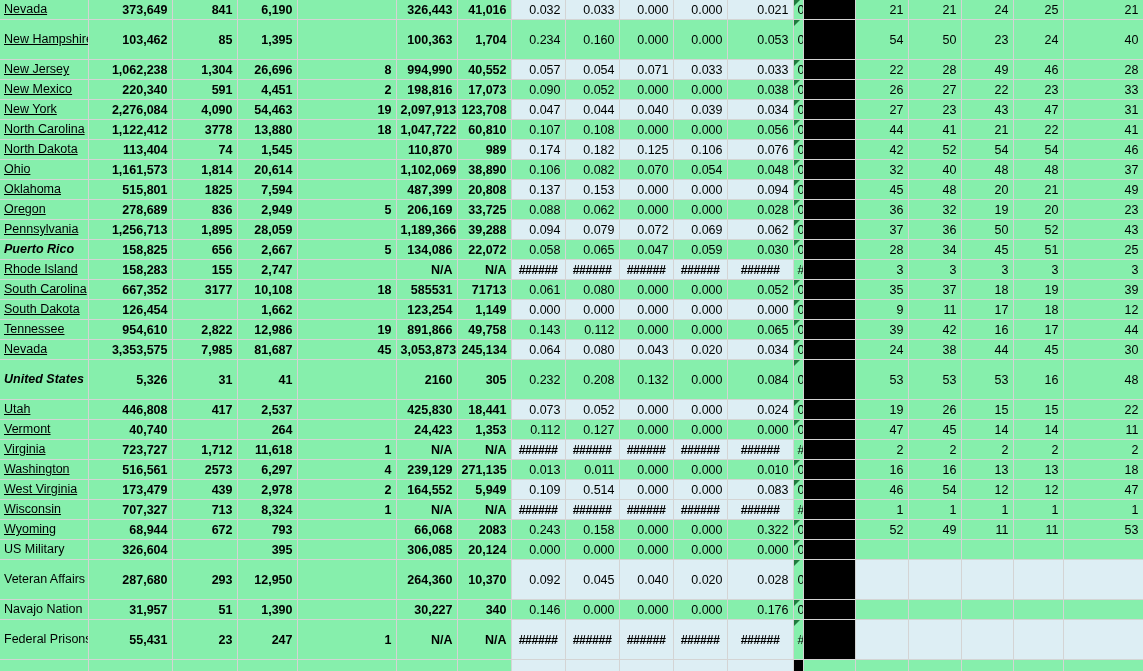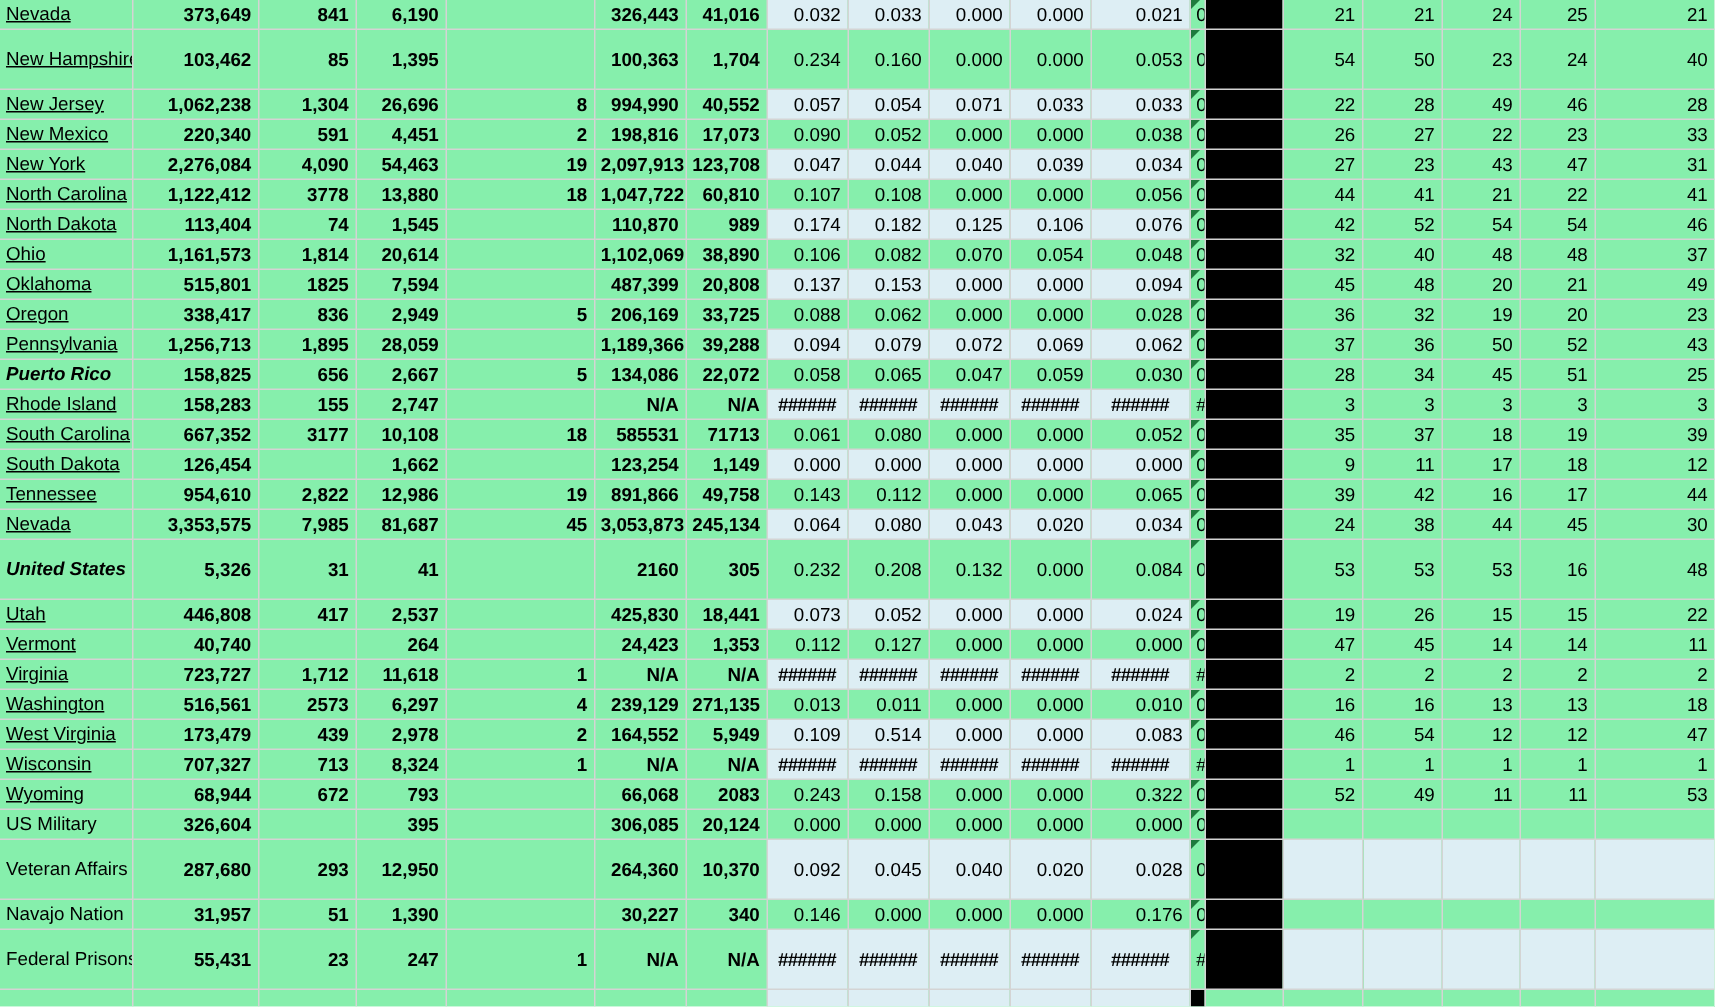--- a/index.html
+++ b/index.html
@@ -321,21 +321,21 @@
           <td class="sep"></td>
           <td class="rank"><span>45</span></td>
           <td class="rank"><span>48</span></td>
           <td class="rank"><span>20</span></td>
           <td class="rank"><span>21</span></td>
           <td class="rank"><span>49</span></td>
           <td class="ratio"></td>
         </tr>
         <tr class="r1">
           <td class="name"><span class="u">Oregon</span></td>
-          <td class="num"><span>338,417</span></td>
+          <td class="num"><span>278,689</span></td>
           <td class="num"><span>836</span></td>
           <td class="num"><span>2,949</span></td>
           <td class="num"><span>5</span></td>
           <td class="num"><span>206,169</span></td>
           <td class="num"><span>33,725</span></td>
           <td class="dec"><span>0.088</span></td>
           <td class="dec"><span>0.062</span></td>
           <td class="dec"><span>0.000</span></td>
           <td class="dec"><span>0.000</span></td>
           <td class="dec"><span>0.028</span></td>

